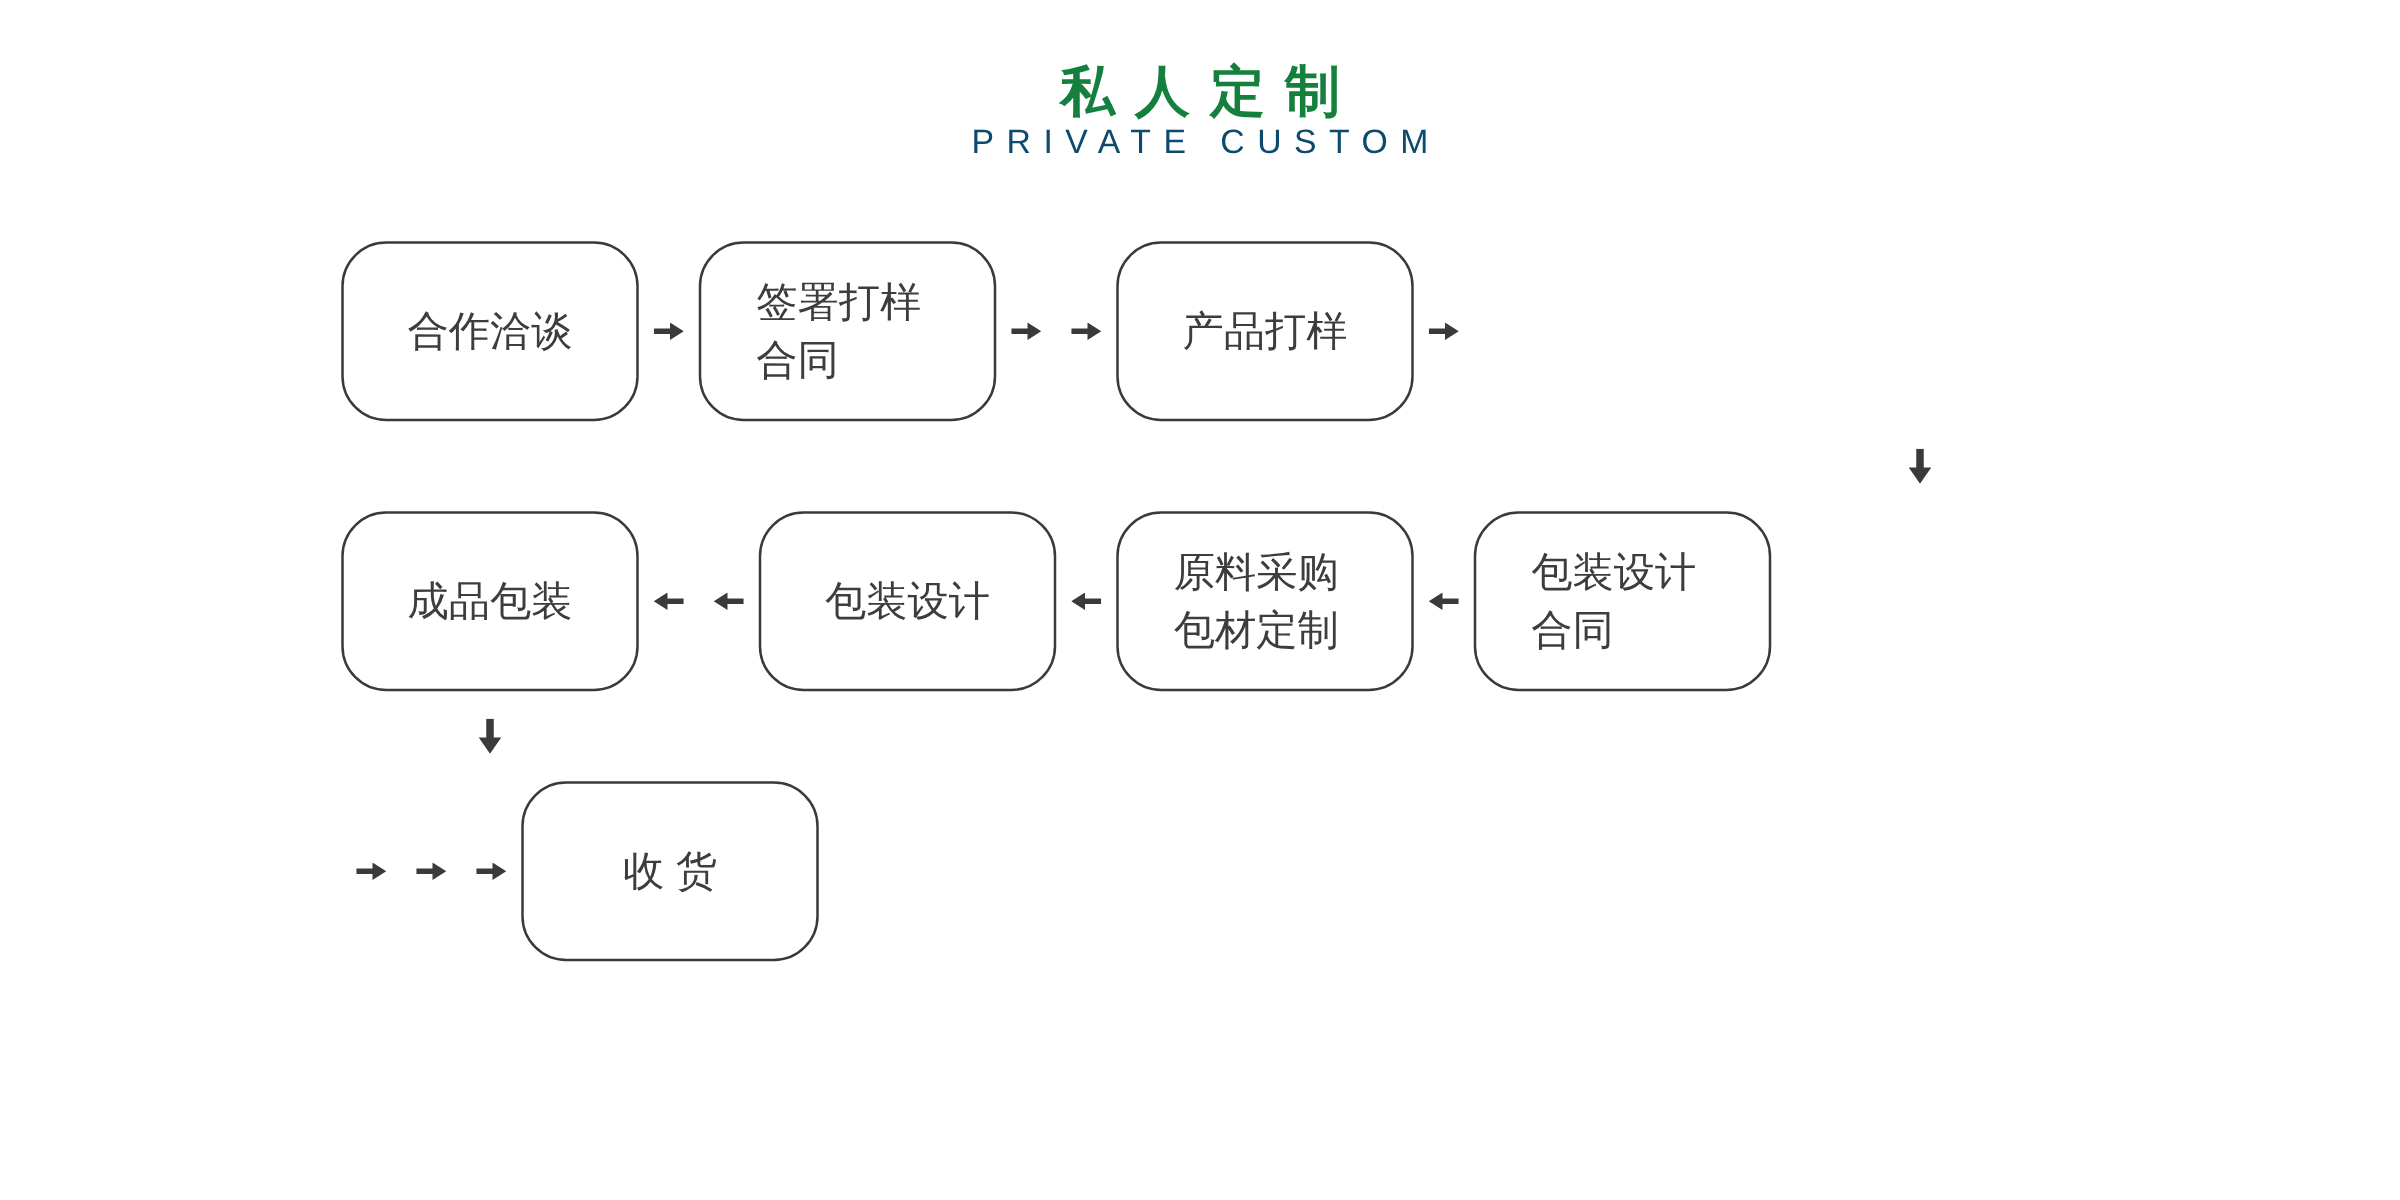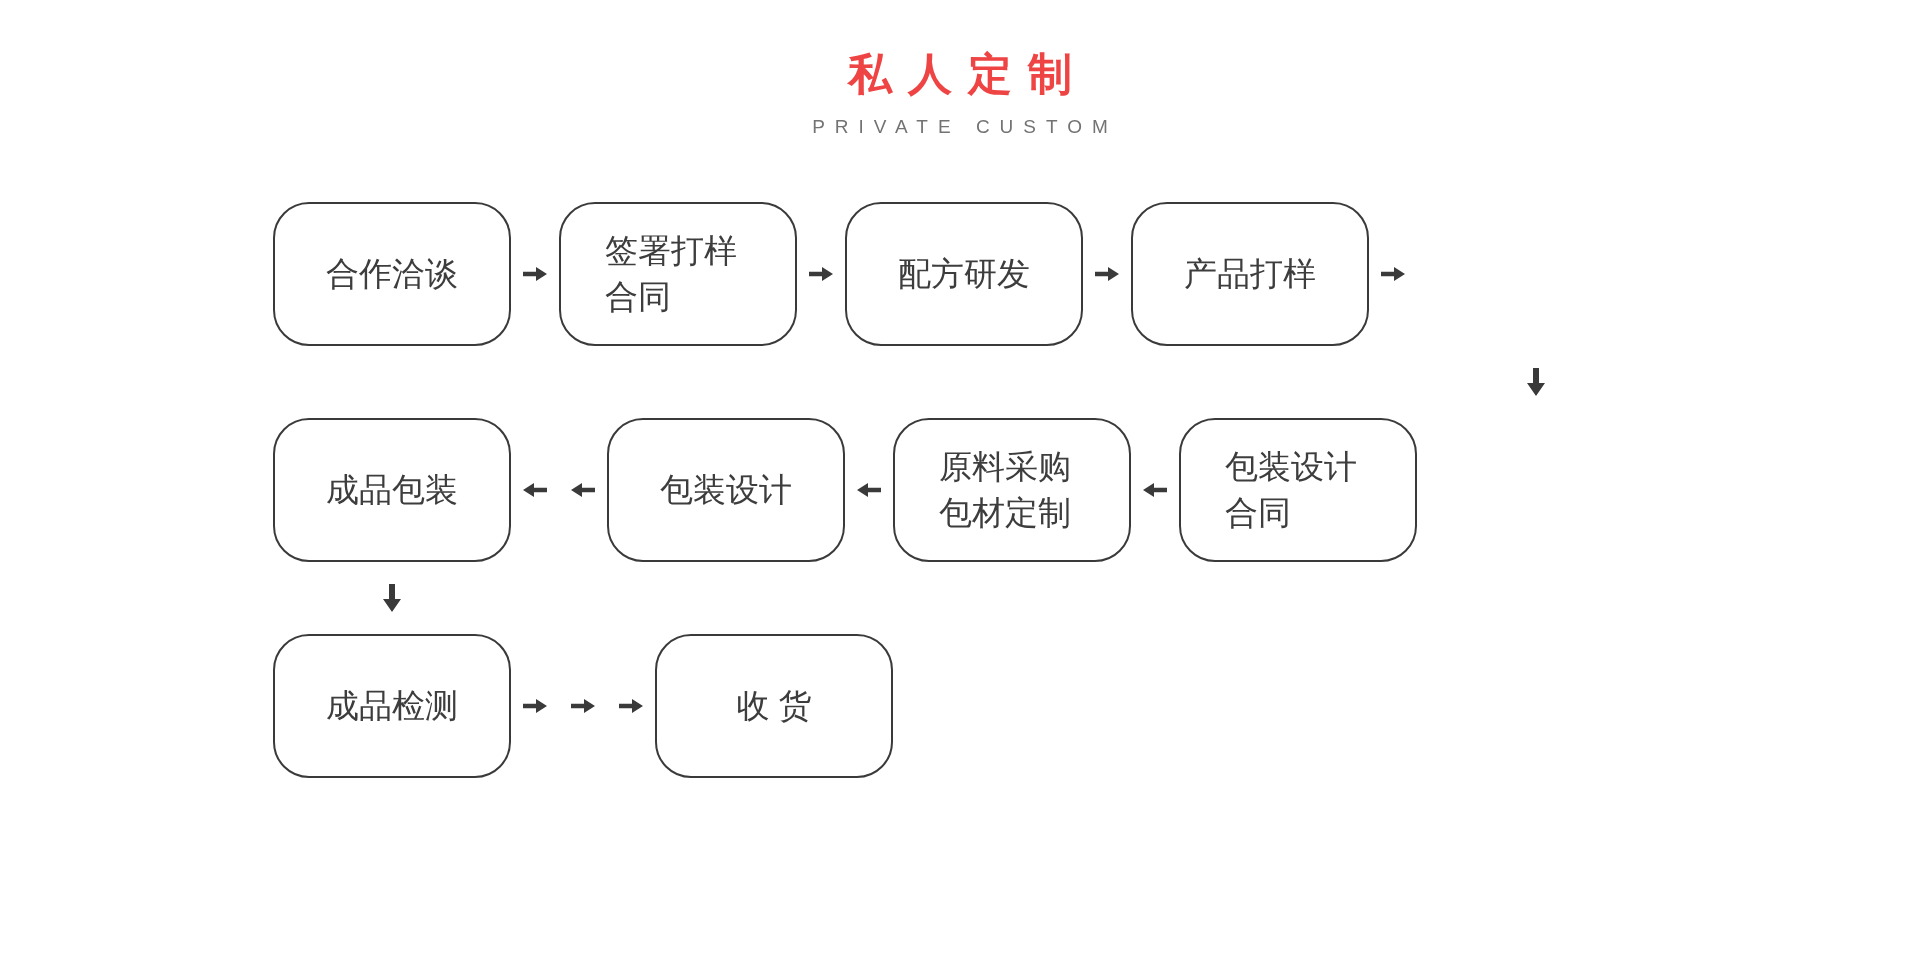--- a/index.html
+++ b/index.html
@@ -17,30 +17,29 @@
   }
   .header {
     text-align: center;
     padding-top: 50px;
   }
   .title {
     font-size: 44px;
     font-weight: bold;
     letter-spacing: 16px;
     text-indent: 16px;
-    color: #ef4444;
+    color: #15803d;
     line-height: 1.1;
   }
   .subtitle {
-    margin-top: 18px;
-    font-size: 19px;
+    font-size: 27px;
     font-weight: 300;
     letter-spacing: 10px;
     text-indent: 10px;
-    color: #737373;
+    color: #0c4a6e;
   }
   .flow {
     width: 1374px;
     margin: 64px auto 0 auto;
   }
   .flow-row {
     display: flex;
     align-items: center;
   }
   .box {
@@ -100,21 +99,20 @@
             <polygon points="0,4.8 13,4.8 13,0 24,7 13,14 13,9.2 0,9.2" fill="#3a3a3a"></polygon>
           </svg>
         </div>
         <div class="box multiline">签署打样
 合同</div>
         <div class="harrow">
           <svg width="24" height="14" viewBox="0 0 24 14">
             <polygon points="0,4.8 13,4.8 13,0 24,7 13,14 13,9.2 0,9.2" fill="#3a3a3a"></polygon>
           </svg>
         </div>
-        <div class="box">配方研发</div>
         <div class="harrow">
           <svg width="24" height="14" viewBox="0 0 24 14">
             <polygon points="0,4.8 13,4.8 13,0 24,7 13,14 13,9.2 0,9.2" fill="#3a3a3a"></polygon>
           </svg>
         </div>
         <div class="box">产品打样</div>
         <div class="harrow">
           <svg width="24" height="14" viewBox="0 0 24 14">
             <polygon points="0,4.8 13,4.8 13,0 24,7 13,14 13,9.2 0,9.2" fill="#3a3a3a"></polygon>
           </svg>
@@ -152,21 +150,20 @@
         </div>
         <div class="box multiline">包装设计
 合同</div>
       </div>
       <div class="vgap">
         <div class="varrow" style="left: 119px;"><svg width="18" height="28" viewBox="0 0 18 28">
             <polygon points="6,0 12,0 12,15 18,15 9,28 0,15 6,15" fill="#3a3a3a"></polygon>
           </svg></div>
       </div>
       <div class="flow-row">
-        <div class="box">成品检测</div>
         <div class="harrow">
           <svg width="24" height="14" viewBox="0 0 24 14">
             <polygon points="0,4.8 13,4.8 13,0 24,7 13,14 13,9.2 0,9.2" fill="#3a3a3a"></polygon>
           </svg>
         </div>
         <div class="harrow">
           <svg width="24" height="14" viewBox="0 0 24 14">
             <polygon points="0,4.8 13,4.8 13,0 24,7 13,14 13,9.2 0,9.2" fill="#3a3a3a"></polygon>
           </svg>
         </div>

